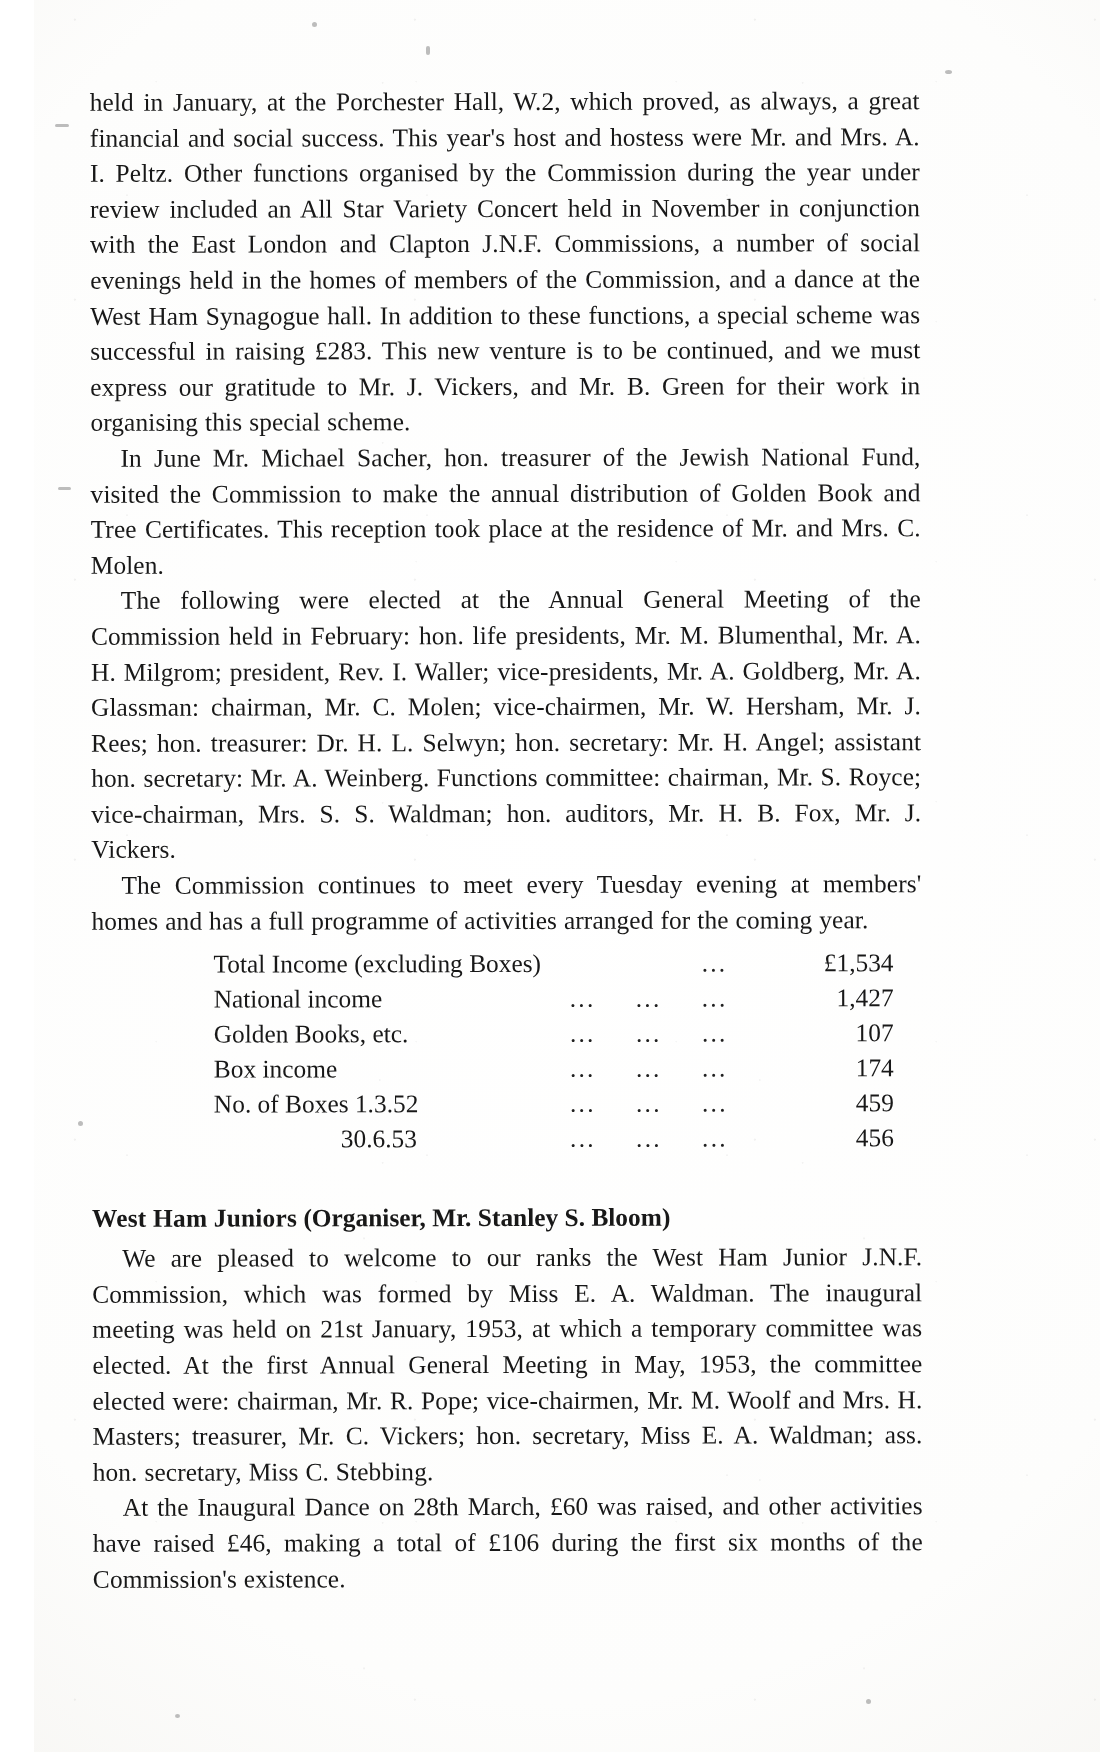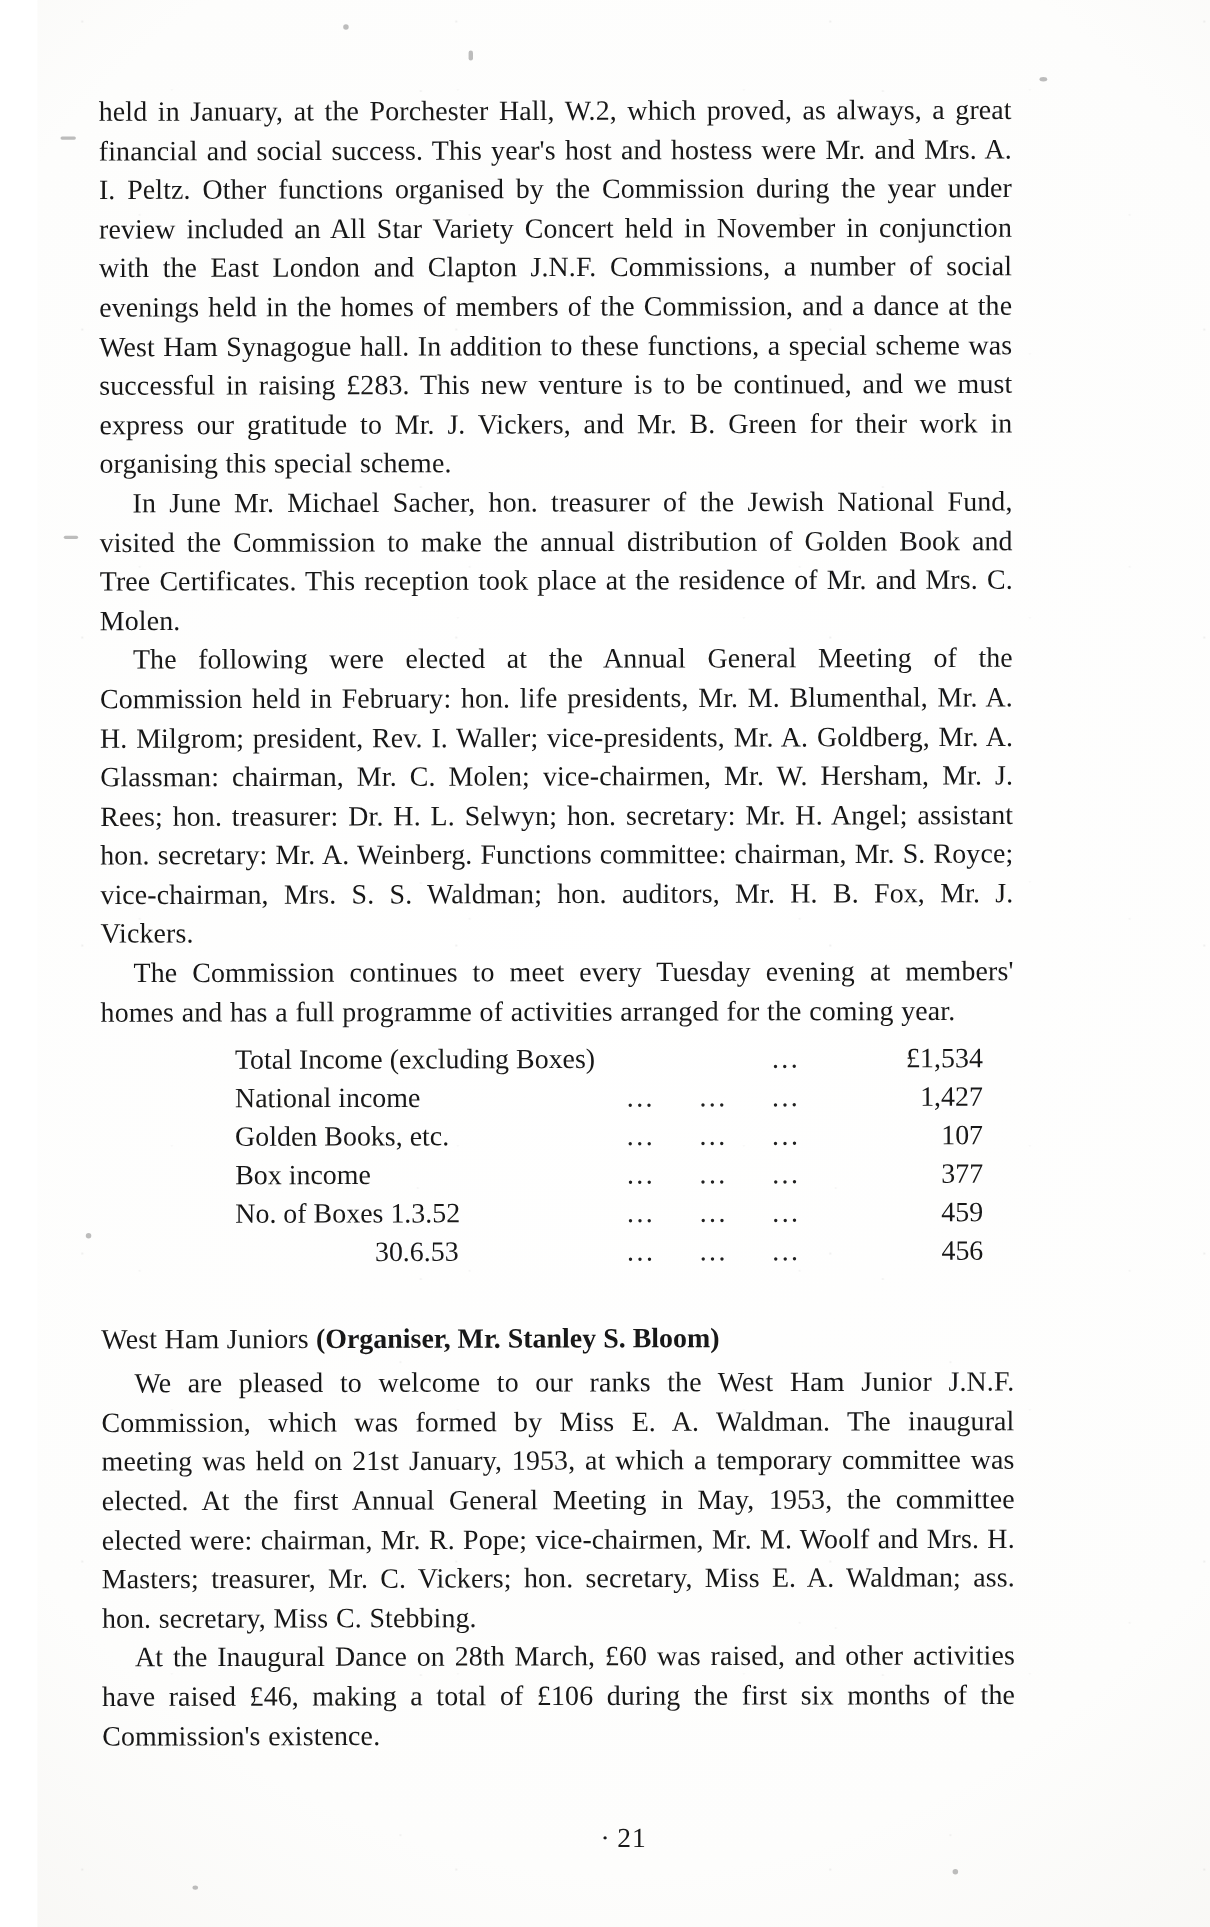--- a/index.html
+++ b/index.html
@@ -98,21 +98,21 @@
     font-family: Liberation Serif, serif;
   }
 
   
   .section-head {
     margin: 44px 0 0 0;
     font-size: 25.4px;
     line-height: 34px;
   }
   .section-head .name {
-    font-weight: normal;
+    font-weight: bold;
     letter-spacing: 0.2px;
   }
   .section-head .organiser {
     font-weight: bold;
   }
 
   .block-juniors { margin-top: 6px; }
 
   
   .folio {
@@ -179,21 +179,21 @@
           <td class="dots">...</td>
           <td class="dots">...</td>
           <td class="dots">...</td>
           <td class="value">107</td>
         </tr>
         <tr>
           <td class="label">Box income</td>
           <td class="dots">...</td>
           <td class="dots">...</td>
           <td class="dots">...</td>
-          <td class="value">377</td>
+          <td class="value">174</td>
         </tr>
         <tr>
           <td class="label">No. of Boxes 1.3.52</td>
           <td class="dots">...</td>
           <td class="dots">...</td>
           <td class="dots">...</td>
           <td class="value">459</td>
         </tr>
         <tr>
           <td class="label sub">30.6.53</td>
@@ -210,17 +210,14 @@
     </div>
 
     <div class="block-juniors">
       <p class="para indent">We are pleased to welcome to our ranks the West Ham Junior J.N.F. Commission, which was formed by Miss E. A. Waldman. The inaugural meeting was held on 21st January, 1953, at which a temporary committee was elected. At the first Annual General Meeting in May, 1953, the committee elected were: chairman, Mr. R. Pope; vice-chairmen, Mr. M. Woolf and Mrs. H. Masters; treasurer, Mr. C. Vickers; hon. secretary, Miss E. A. Waldman; ass. hon. secretary, Miss C. Stebbing.</p>
 
       <p class="para indent">At the Inaugural Dance on 28th March, £60 was raised, and other activities have raised £46, making a total of £106 during the first six months of the Commission's existence.</p>
     </div>
 
   </div>
 
-  <div class="folio">
-    <span class="dot">·</span><span>21</span>
-  </div>
 
 </div>
 
 </body></html>

